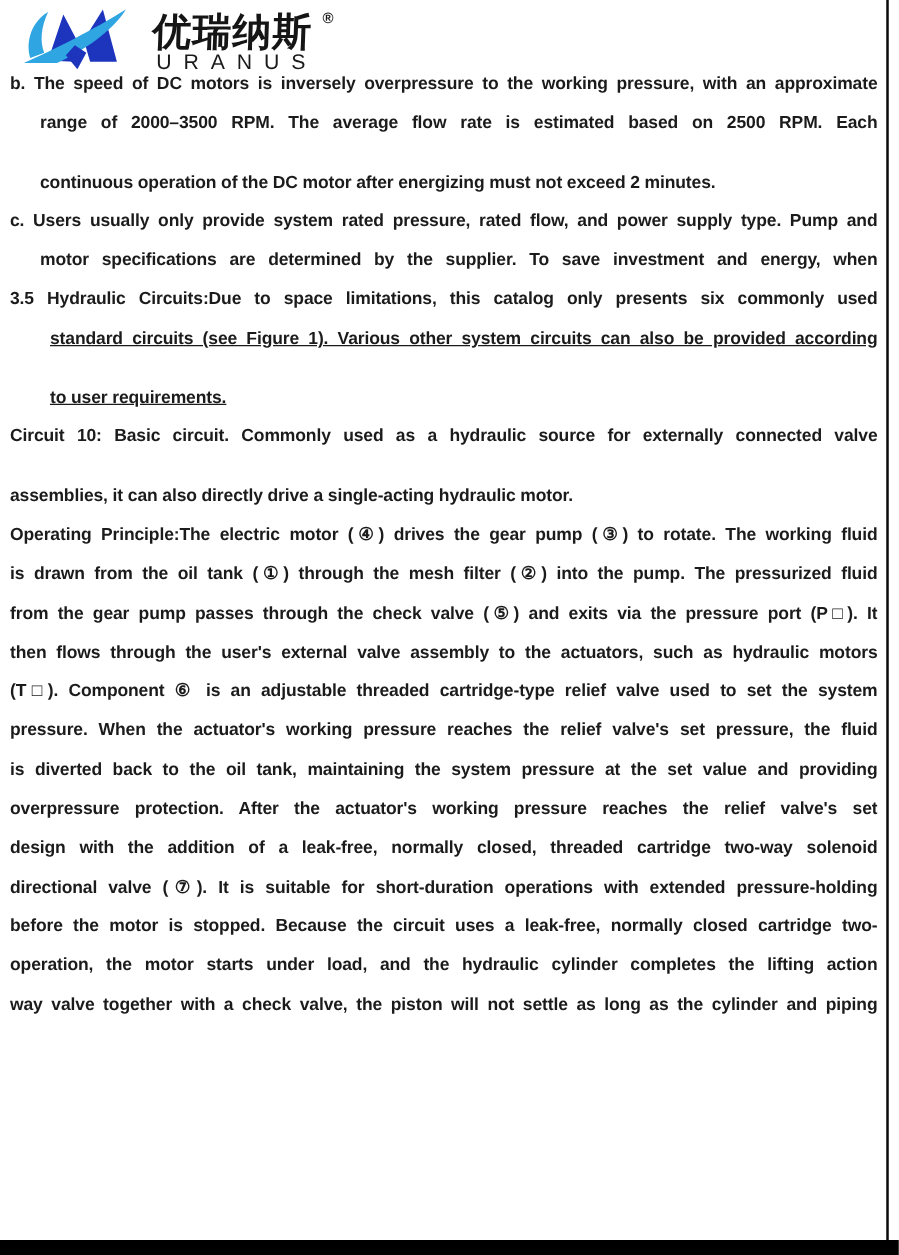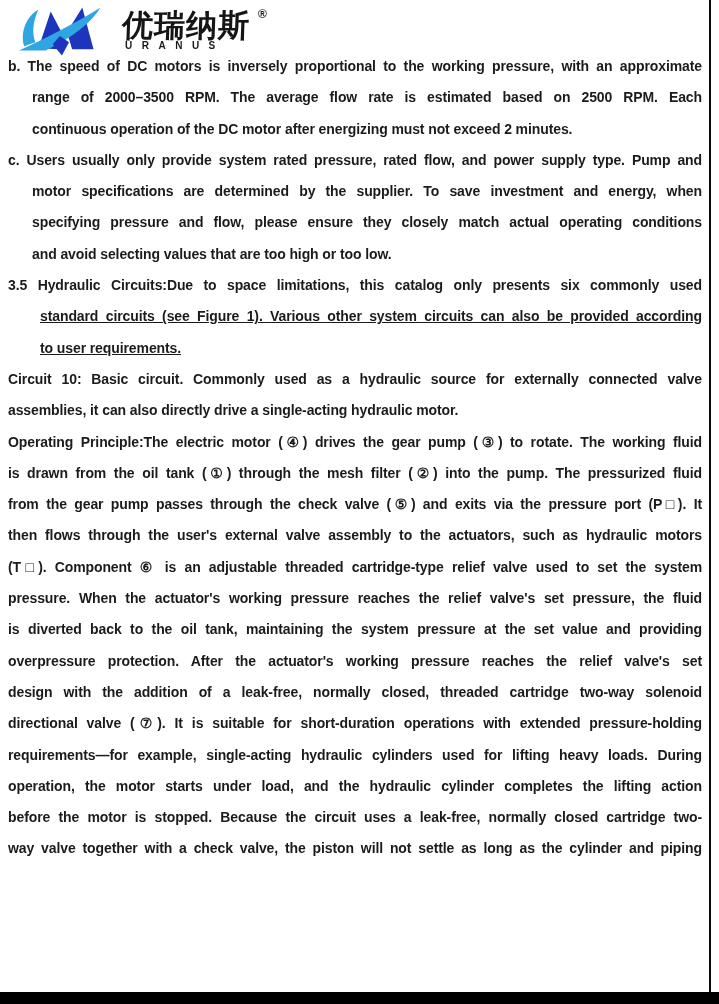--- a/index.html
+++ b/index.html
@@ -14,34 +14,34 @@
   
   .logo{position:absolute;left:16px;top:3px;height:56px;}
   .logo-mark{position:absolute;left:0;top:2px;width:102px;height:52px;}
   .brand{position:absolute;left:106px;top:6px;width:170px;}
   .brand-cn{
     font-size:31px;font-weight:bold;color:#151515;letter-spacing:1px;
     line-height:34px;white-space:nowrap;transform:skewX(-2deg);
   }
   .brand-reg{position:absolute;left:136px;top:-2px;font-size:12px;font-weight:bold;color:#1a1a1a;}
   .brand-en{
-    margin-top:-3px;margin-left:3px;font-size:10px;font-weight:bold;color:#1a1a1a;
+    margin-top:-3px;margin-left:3px;font-size:17px;font-weight:normal;color:#1a1a1a;
     letter-spacing:9.5px;white-space:nowrap;
   }
 
   
   .doc{
     position:absolute;left:8px;top:51px;width:694px;color:#1b1b1b;
     font-size:14px;font-weight:bold;letter-spacing:-0.1px;
   }
   .ln{
     height:31.3px;line-height:31.3px;overflow:hidden;
     text-align:justify;text-align-last:justify;
   }
-  .ln.end{text-align-last:left;}
+  .ln.end{text-align-last:left;margin-top:16px;}
   .ln.i24{padding-left:24px;}
   .ln.i32{padding-left:32px;text-decoration:underline;}
 </style>
 </head>
 <body>
 
 <div class="logo">
   <svg class="logo-mark" viewBox="0 0 200 100" xmlns="http://www.w3.org/2000/svg" aria-hidden="true">
     <path fill="#2fa5e2" d="M16,80 C8,52 20,22 44,8 C33,32 31,54 38,72 Z"></path>
     <path fill="#1d34bd" d="M44,84 L68,12 L90,54 L84,86 Z"></path>
@@ -50,42 +50,39 @@
     <path fill="#1d34bd" d="M86,60 L104,72 L90,98 L72,76 Z"></path>
   </svg>
   <div class="brand">
     <div class="brand-cn">优瑞纳斯</div>
     <div class="brand-reg">®</div>
     <div class="brand-en">URANUS</div>
   </div>
 </div>
 
 <div class="doc">
-  <div class="ln">b. The speed of DC motors is inversely proportional to the working pressure, with an approximate</div>
+  <div class="ln">b. The speed of DC motors is inversely overpressure to the working pressure, with an approximate</div>
   <div class="ln i24">range of 2000–3500 RPM. The average flow rate is estimated based on 2500 RPM. Each</div>
   <div class="ln i24 end">continuous operation of the DC motor after energizing must not exceed 2 minutes.</div>
   <div class="ln">c. Users usually only provide system rated pressure, rated flow, and power supply type. Pump and</div>
   <div class="ln i24">motor specifications are determined by the supplier. To save investment and energy, when</div>
-  <div class="ln i24">specifying pressure and flow, please ensure they closely match actual operating conditions</div>
-  <div class="ln i24 end">and avoid selecting values that are too high or too low.</div>
   <div class="ln">3.5 Hydraulic Circuits:Due to space limitations, this catalog only presents six commonly used</div>
   <div class="ln i32">standard circuits (see Figure 1). Various other system circuits can also be provided according</div>
   <div class="ln i32 end">to user requirements.</div>
   <div class="ln">Circuit 10: Basic circuit. Commonly used as a hydraulic source for externally connected valve</div>
   <div class="ln end">assemblies, it can also directly drive a single-acting hydraulic motor.</div>
   <div class="ln">Operating Principle:The electric motor (④) drives the gear pump (③) to rotate. The working fluid</div>
   <div class="ln">is drawn from the oil tank (①) through the mesh filter (②) into the pump. The pressurized fluid</div>
   <div class="ln">from the gear pump passes through the check valve (⑤) and exits via the pressure port (P□). It</div>
   <div class="ln">then flows through the user's external valve assembly to the actuators, such as hydraulic motors</div>
   <div class="ln">(T□). Component ⑥ is an adjustable threaded cartridge-type relief valve used to set the system</div>
   <div class="ln">pressure. When the actuator's working pressure reaches the relief valve's set pressure, the fluid</div>
   <div class="ln">is diverted back to the oil tank, maintaining the system pressure at the set value and providing</div>
   <div class="ln">overpressure protection. After the actuator's working pressure reaches the relief valve's set</div>
   <div class="ln">design with the addition of a leak-free, normally closed, threaded cartridge two-way solenoid</div>
   <div class="ln">directional valve (⑦). It is suitable for short-duration operations with extended pressure-holding</div>
-  <div class="ln">requirements—for example, single-acting hydraulic cylinders used for lifting heavy loads. During</div>
+  <div class="ln">before the motor is stopped. Because the circuit uses a leak-free, normally closed cartridge two-</div>
   <div class="ln">operation, the motor starts under load, and the hydraulic cylinder completes the lifting action</div>
-  <div class="ln">before the motor is stopped. Because the circuit uses a leak-free, normally closed cartridge two-</div>
   <div class="ln">way valve together with a check valve, the piston will not settle as long as the cylinder and piping</div>
 </div>
 
 <div class="edge-right"></div>
 <div class="edge-bottom"></div>
 
 </body></html>

